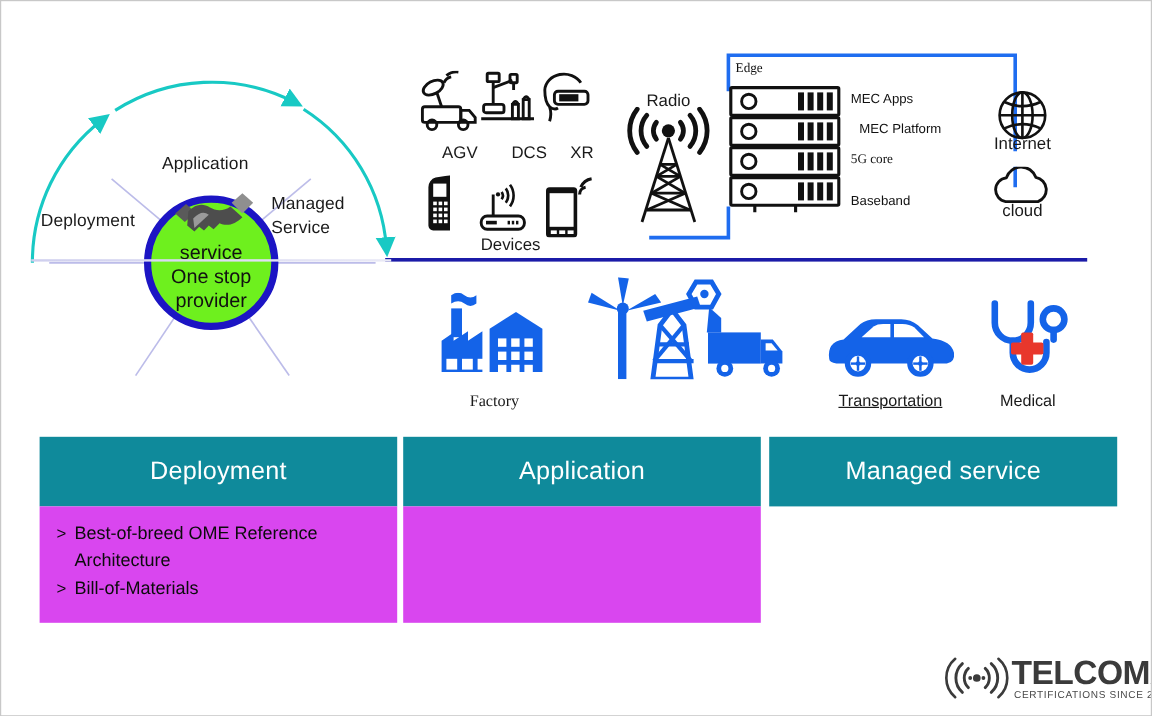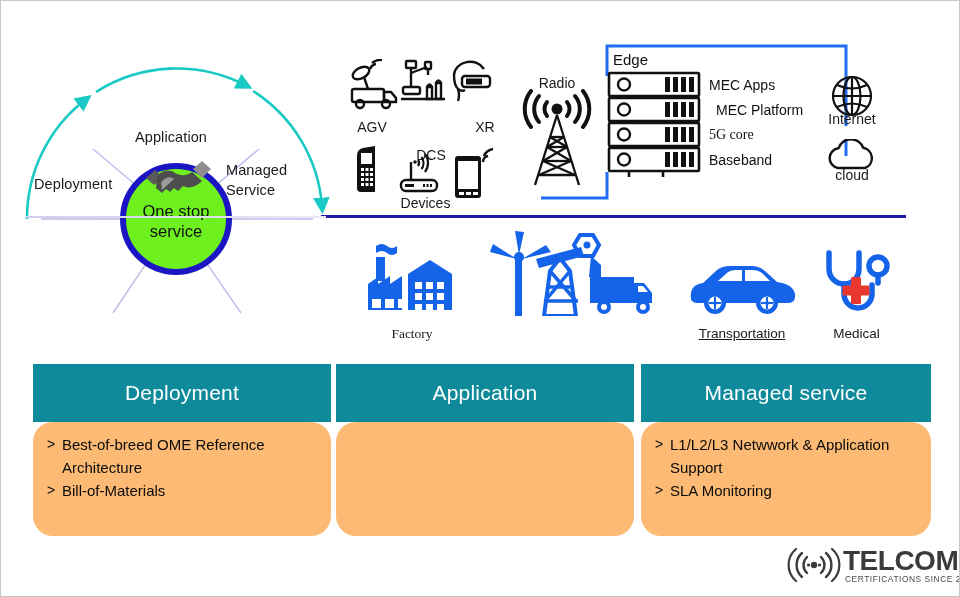--- a/index.html
+++ b/index.html
@@ -52,21 +52,21 @@
     position: absolute;
     text-align: center;
     font-size: 14px;
     color: #1a1a1a;
     white-space: nowrap;
   }
 
   
   .rack-lbl {
     position: absolute;
-    font-size: 14px;
+    font-size: 11px;
     color: #111;
     white-space: nowrap;
   }
 
   
   .ind-cap {
     position: absolute;
     font-size: 13.5px;
     color: #1a1a1a;
     text-align: center;
@@ -83,25 +83,24 @@
     height: 58px;
     background: #0f8a9b;
     color: #ffffff;
     font-size: 21px;
     display: flex;
     align-items: center;
     justify-content: center;
     letter-spacing: .2px;
   }
   .pillar .body {
-    height: 114px;
-    background: #fdba74;
+    height: 97px;
+    background: #d946ef;
     padding: 12px 0 0 14px;
     box-sizing: border-box;
-    border-radius: 20px;
   }
   .pillar .body ul {
     list-style: none;
     margin: 0; padding: 0;
   }
   .pillar .body li {
     position: relative;
     padding-left: 15px;
     font-size: 15px;
     line-height: 1.52;
@@ -171,22 +170,23 @@
       <path d="M17,-12 l9,-8 l9,8 l-9,9 z" fill="#8f8f8f"></path>
       <path d="M-15,1 c5,-5 9,-6 13,-3 l-12,11 z" fill="#9a9a9a"></path>
     </g>
   </svg>
 
   <div class="lbl" id="lbl-deployment">Deployment</div>
   <div class="lbl" id="lbl-application">Application</div>
   <div class="lbl" id="lbl-managed">Managed Service</div>
 
   <div class="circle-text">
+    <div>service</div>
     <div>One stop</div>
-    <div>service</div>
+    <div>provider</div>
   </div>
 
   <div class="abs" style="left:320px; top:214px; width:585px; height:3px; background:#1b1ba8;"></div>
   <div class="abs" style="left:25px; top:215px; width:300px; height:1.5px;
               background:linear-gradient(90deg,#cfcfee,#e9e9f6);"></div>
 
   <svg class="abs" style="left:345px; top:58px;" width="150" height="60" viewBox="0 0 150 60">
 
     <g fill="none" stroke="#111" stroke-width="2.4">
       <ellipse cx="15" cy="14" rx="9" ry="5.2" transform="rotate(-28 15 14)"></ellipse>
@@ -214,22 +214,22 @@
     </g>
 
     <g fill="none" stroke="#111" stroke-width="2.4" transform="translate(108,0)">
       <path d="M30,10 a16,14 0 0 0 -30,6 q0,10 4,14 q2,6 0,12"></path>
       <rect x="8" y="17" width="28" height="11" rx="3"></rect>
       <rect x="12" y="19.5" width="16" height="6" fill="#111" stroke="none"></rect>
       <path d="M4,30 q4,3 7,1"></path>
     </g>
   </svg>
 
-  <div class="icon-cap" style="left:345px; top:118px; width:52px;">AGV</div>
-  <div class="icon-cap" style="left:404px; top:118px; width:52px;margin-top:28px;">DCS</div>
+  <div class="icon-cap" style="left:345px; top:118px; width:52px;text-align:right;">AGV</div>
+  <div class="icon-cap" style="left:414px; top:118px; width:52px;">DCS</div>
   <div class="icon-cap" style="left:458px; top:118px; width:52px;">XR</div>
 
   <svg class="abs" style="left:352px; top:145px;" width="150" height="52" viewBox="0 0 150 52">
 
     <g fill="#111">
       <path d="M10,2 l12,-2 v46 h-14 a4,4 0 0 1 -4,-4 v-32 a8,8 0 0 1 6,-8 z"></path>
       <rect x="8" y="7" width="11" height="11" fill="#fff"></rect>
       <g fill="#fff">
         <rect x="8" y="22" width="3" height="3"></rect>
           <rect x="12.5" y="22" width="3" height="3"></rect>
@@ -311,21 +311,21 @@
     <g fill="none" stroke="#1f6df0" stroke-width="3">
 
       <path d="M66,35 L66,5 L305,5 L305,85"></path>
 
       <path d="M66,131 L66,157 L-8,157"></path>
 
       <path d="M305,98 L305,115"></path>
     </g>
   </svg>
 
-  <div class="rack-lbl" style="left:612px; top:50px; font-size:15px;">Edge</div>
+  <div class="rack-lbl" style="left:612px; top:50px; font-size:11px;font-family:Liberation Serif, serif;">Edge</div>
 
   <svg class="abs" style="left:606px; top:70px;" width="96" height="106" viewBox="0 0 96 106">
     <g stroke="#111" stroke-width="2.6" fill="#fff">
       <rect x="2" y="2" width="90" height="23" rx="1"></rect>
       <rect x="2" y="27" width="90" height="23" rx="1"></rect>
       <rect x="2" y="52" width="90" height="23" rx="1"></rect>
       <rect x="2" y="77" width="90" height="23" rx="1"></rect>
     </g>
     <g fill="none" stroke="#111" stroke-width="2.4">
       <circle cx="17" cy="13.5" r="6"></circle>
@@ -353,21 +353,21 @@
     </g>
     <g stroke="#111" stroke-width="2.6">
       <line x1="22" y1="100" x2="22" y2="106"></line>
       <line x1="56" y1="100" x2="56" y2="106"></line>
     </g>
   </svg>
 
   <div class="rack-lbl" style="left:708px; top:76px;">MEC Apps</div>
   <div class="rack-lbl" style="left:715px; top:101px;">MEC Platform</div>
   <div class="rack-lbl" style="left:708px; top:126px;font-family:Liberation Serif, serif;">5G core</div>
-  <div class="rack-lbl" style="left:708px; top:151px;">Baseband</div>
+  <div class="rack-lbl" style="left:708px; top:161px;">Baseband</div>
 
   <svg class="abs" style="left:828px; top:74px;" width="46" height="42" viewBox="0 0 46 42">
     <g fill="none" stroke="#111" stroke-width="2.2">
       <circle cx="23" cy="21" r="19"></circle>
       <ellipse cx="23" cy="21" rx="8.5" ry="19"></ellipse>
       <line x1="4" y1="21" x2="42" y2="21"></line>
       <line x1="23" y1="2" x2="23" y2="40"></line>
       <path d="M8,10 q15,7 30,0"></path>
       <path d="M8,32 q15,-7 30,0"></path>
     </g>
@@ -489,26 +489,20 @@
   <div class="pillar" id="pillar-application">
     <div class="head">Application</div>
     <div class="body">
       <ul>
       </ul>
     </div>
   </div>
 
   <div class="pillar" id="pillar-managed">
     <div class="head">Managed service</div>
-    <div class="body">
-      <ul>
-        <li>L1/L2/L3 Netwwork &amp; Application Support</li>
-        <li>SLA Monitoring</li>
-      </ul>
-    </div>
   </div>
 
   <div id="logo">
     <svg width="54" height="36" viewBox="0 0 54 36">
       <g fill="none" stroke="#3b3b3b" stroke-width="2.4" stroke-linecap="round">
         <path d="M15,6  a16,16 0 0 0 0,24"></path>
         <path d="M20,10 a11,11 0 0 0 0,16"></path>
         <path d="M39,6  a16,16 0 0 1 0,24"></path>
         <path d="M34,10 a11,11 0 0 1 0,16"></path>
       </g>

